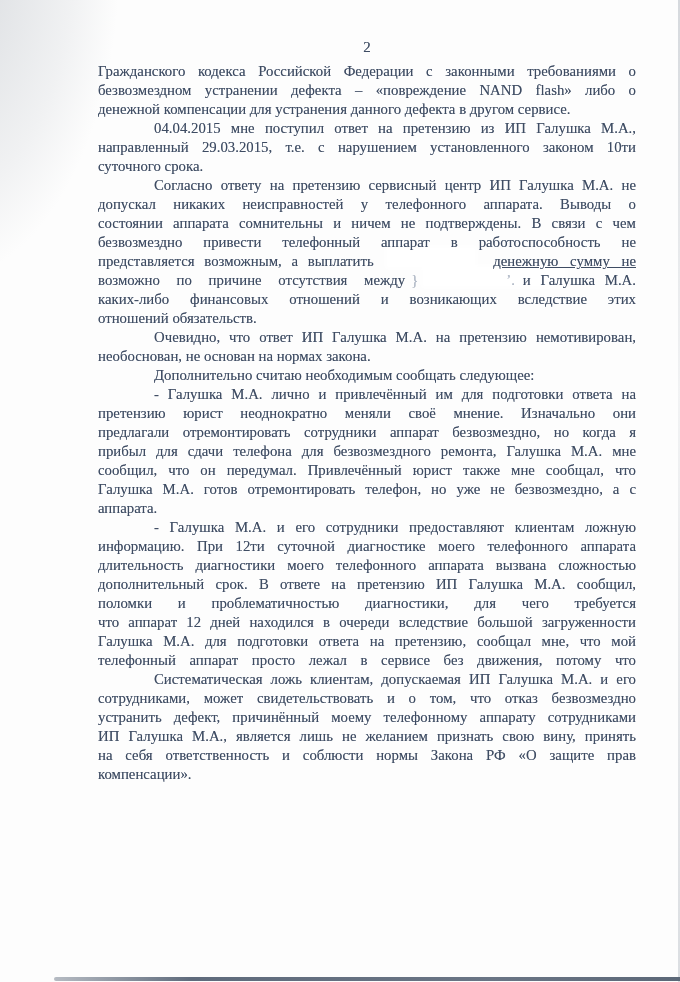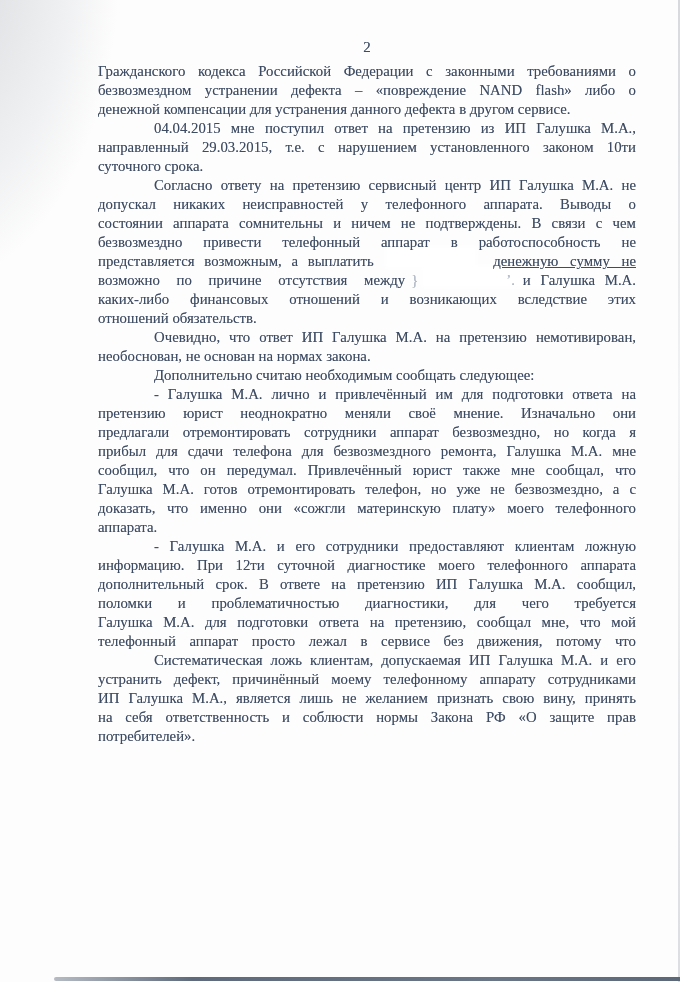--- a/index.html
+++ b/index.html
@@ -95,30 +95,32 @@
       <div class="line left">отношений обязательств.</div>
       <div class="line indent">Очевидно, что ответ ИП Галушка М.А. на претензию немотивирован,</div>
       <div class="line left">необоснован, не основан на нормах закона.</div>
       <div class="line indent left">Дополнительно считаю необходимым сообщать следующее:</div>
       <div class="line indent">- Галушка М.А. лично и привлечённый им для подготовки ответа на</div>
       <div class="line">претензию юрист неоднократно меняли своё мнение. Изначально они</div>
       <div class="line">предлагали отремонтировать сотрудники аппарат безвозмездно, но когда я</div>
       <div class="line">прибыл для сдачи телефона для безвозмездного ремонта, Галушка М.А. мне</div>
       <div class="line">сообщил, что он передумал. Привлечённый юрист также мне сообщал, что</div>
       <div class="line">Галушка М.А. готов отремонтировать телефон, но уже не безвозмездно, а с</div>
-      <div class="line">доказать, что именно они «сожгли материнскую плату» моего телефонного</div>
       <div class="line left">аппарата.</div>
       <div class="line indent">- Галушка М.А. и его сотрудники предоставляют клиентам ложную</div>
       <div class="line">информацию. При 12ти суточной диагностике моего телефонного аппарата</div>
+      <div class="line">длительность диагностики моего телефонного аппарата вызвана сложностью</div>
       <div class="line">дополнительный срок. В ответе на претензию ИП Галушка М.А. сообщил,</div>
       <div class="line">поломки и проблематичностью диагностики, для чего требуется</div>
+      <div class="line">что аппарат 12 дней находился в очереди вследствие большой загруженности</div>
       <div class="line">Галушка М.А. для подготовки ответа на претензию, сообщал мне, что мой</div>
       <div class="line">телефонный аппарат просто лежал в сервисе без движения, потому что</div>
       <div class="line indent">Систематическая ложь клиентам, допускаемая ИП Галушка М.А. и его</div>
+      <div class="line">сотрудниками, может свидетельствовать и о том, что отказ безвозмездно</div>
       <div class="line">устранить дефект, причинённый моему телефонному аппарату сотрудниками</div>
       <div class="line">ИП Галушка М.А., является лишь не желанием признать свою вину, принять</div>
       <div class="line">на себя ответственность и соблюсти нормы Закона РФ «О защите прав</div>
-      <div class="line left">потребителей».</div>
+      <div class="line left">компенсации».</div>
     </div>
   <div class="shadow-topleft"></div>
   <div class="edge-right"></div>
   <div class="edge-bottom"></div>
 </div>
 
 </body></html>

